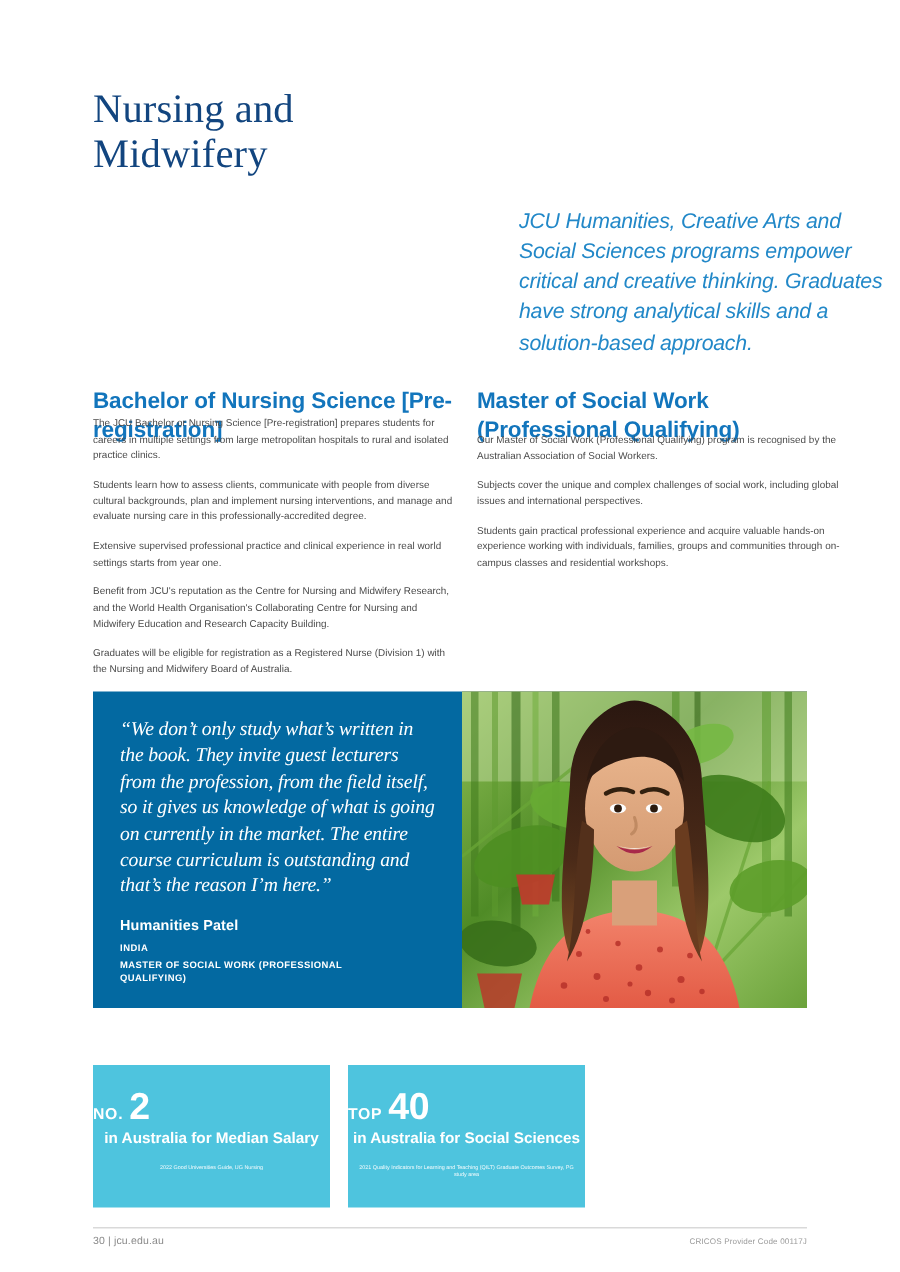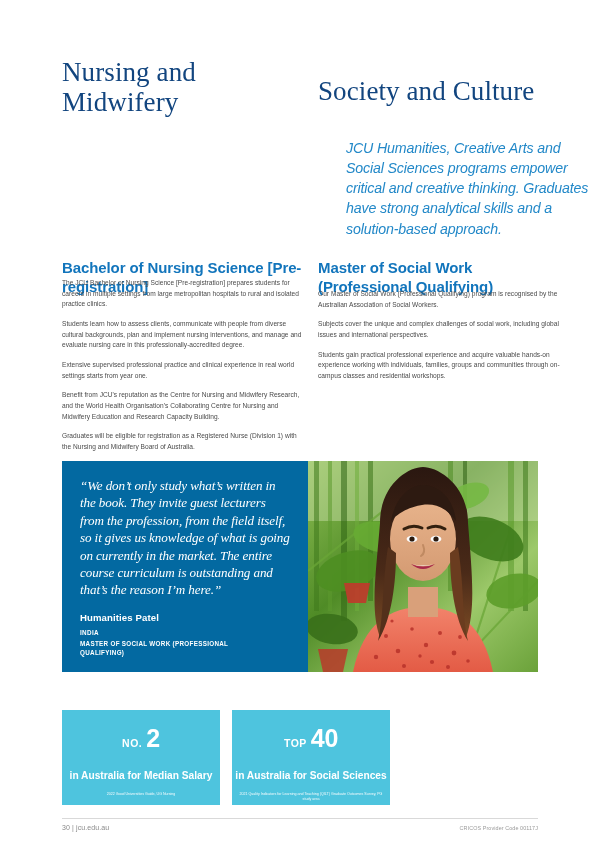--- a/index.html
+++ b/index.html
@@ -187,35 +187,35 @@
     text-align: center;
     color: #ffffff;
     padding-top: 14px;
   }
   #stat-box-0 { left: 62px; }
   #stat-box-1 { left: 232px; }
 
   .stat-top {
     display: flex;
     align-items: baseline;
-    justify-content: center;
+    justify-content: flex-start;
     gap: 4px;
   }
   .stat-prefix {
     font-size: 10.5px;
     font-weight: bold;
     letter-spacing: 0.5px;
   }
   .stat-value {
     font-size: 25px;
     font-weight: bold;
     letter-spacing: -0.3px;
   }
   .stat-desc {
-    margin-top: 16px;
+    margin-top: 0;
     font-size: 10.2px;
     font-weight: bold;
     line-height: 1.35;
   }
   .stat-source {
     margin-top: 9px;
     font-size: 3.6px;
     line-height: 1.5;
     font-weight: normal;
     padding: 0 7px;
@@ -249,21 +249,20 @@
   }
 </style>
 </head>
 <body>
 
 <div class="page">
 
   <div class="col-heading" id="heading-left">Nursing and Midwifery</div>
 
 
-  <div class="col-heading" id="heading-right">Society and Culture</div>
 
   <div class="col-intro" id="intro-right">JCU Humanities, Creative Arts and Social Sciences programs empower critical and creative thinking. Graduates have strong analytical skills and a solution-based approach.</div>
 
   <div class="prog-title" id="prog-title-left">Bachelor of Nursing Science [Pre-registration]</div>
 
   <div class="prog-body" id="prog-body-left">
     <p>The JCU Bachelor or Nursing Science [Pre-registration] prepares students for careers in multiple settings from large metropolitan hospitals to rural and isolated practice clinics.</p>
     <p>Students learn how to assess clients, communicate with people from diverse cultural backgrounds, plan and implement nursing interventions, and manage and evaluate nursing care in this professionally-accredited degree.</p>
     <p>Extensive supervised professional practice and clinical experience in real world settings starts from year one.</p>
     <p>Benefit from JCU's reputation as the Centre for Nursing and Midwifery Research, and the World Health Organisation's Collaborating Centre for Nursing and Midwifery Education and Research Capacity Building.</p>

